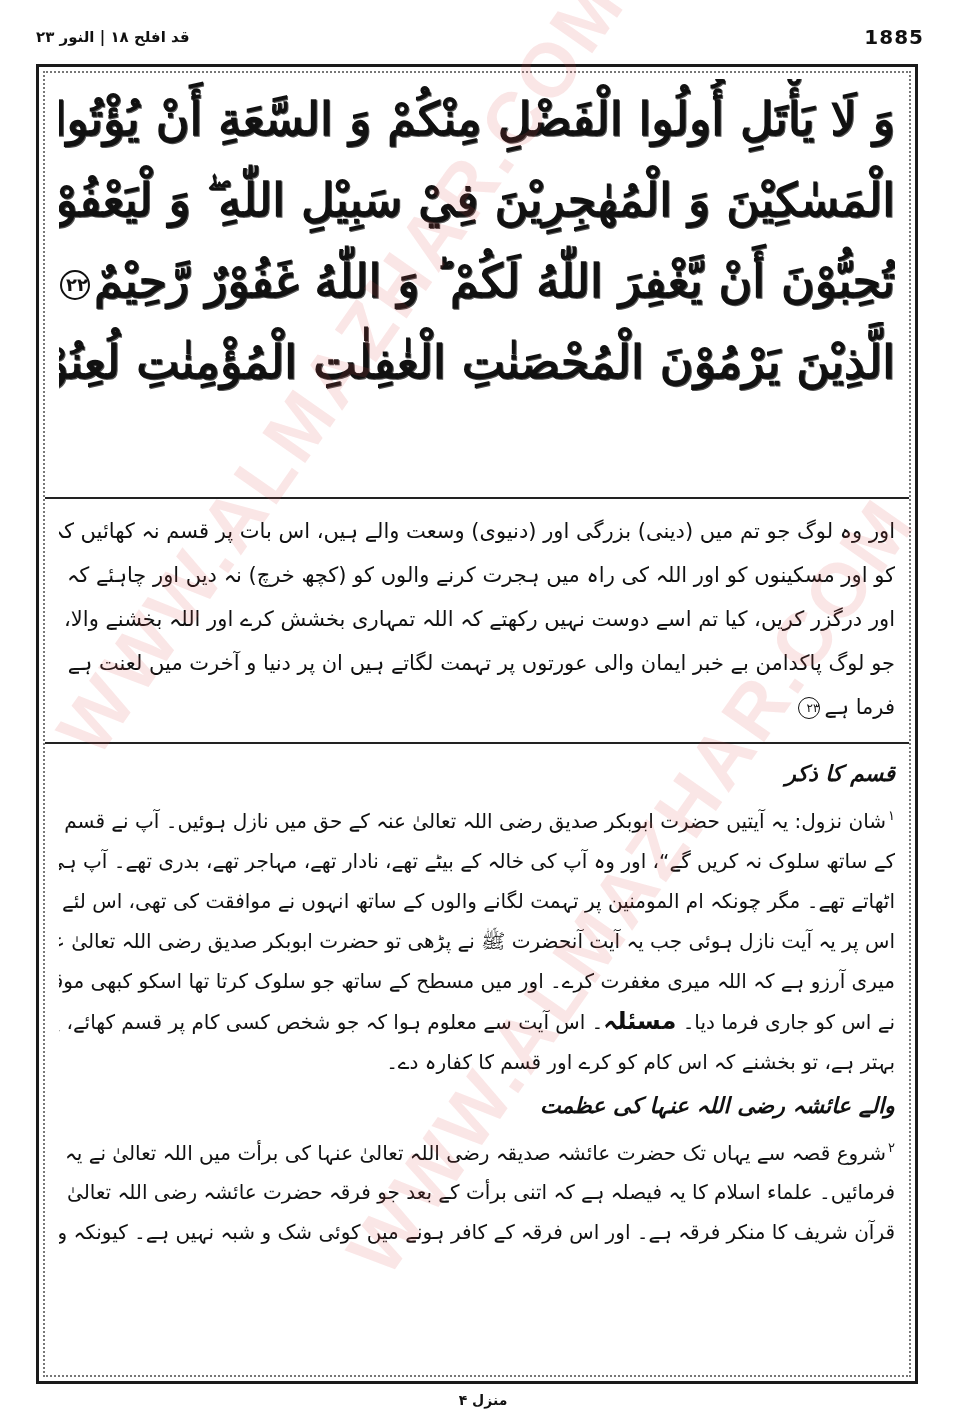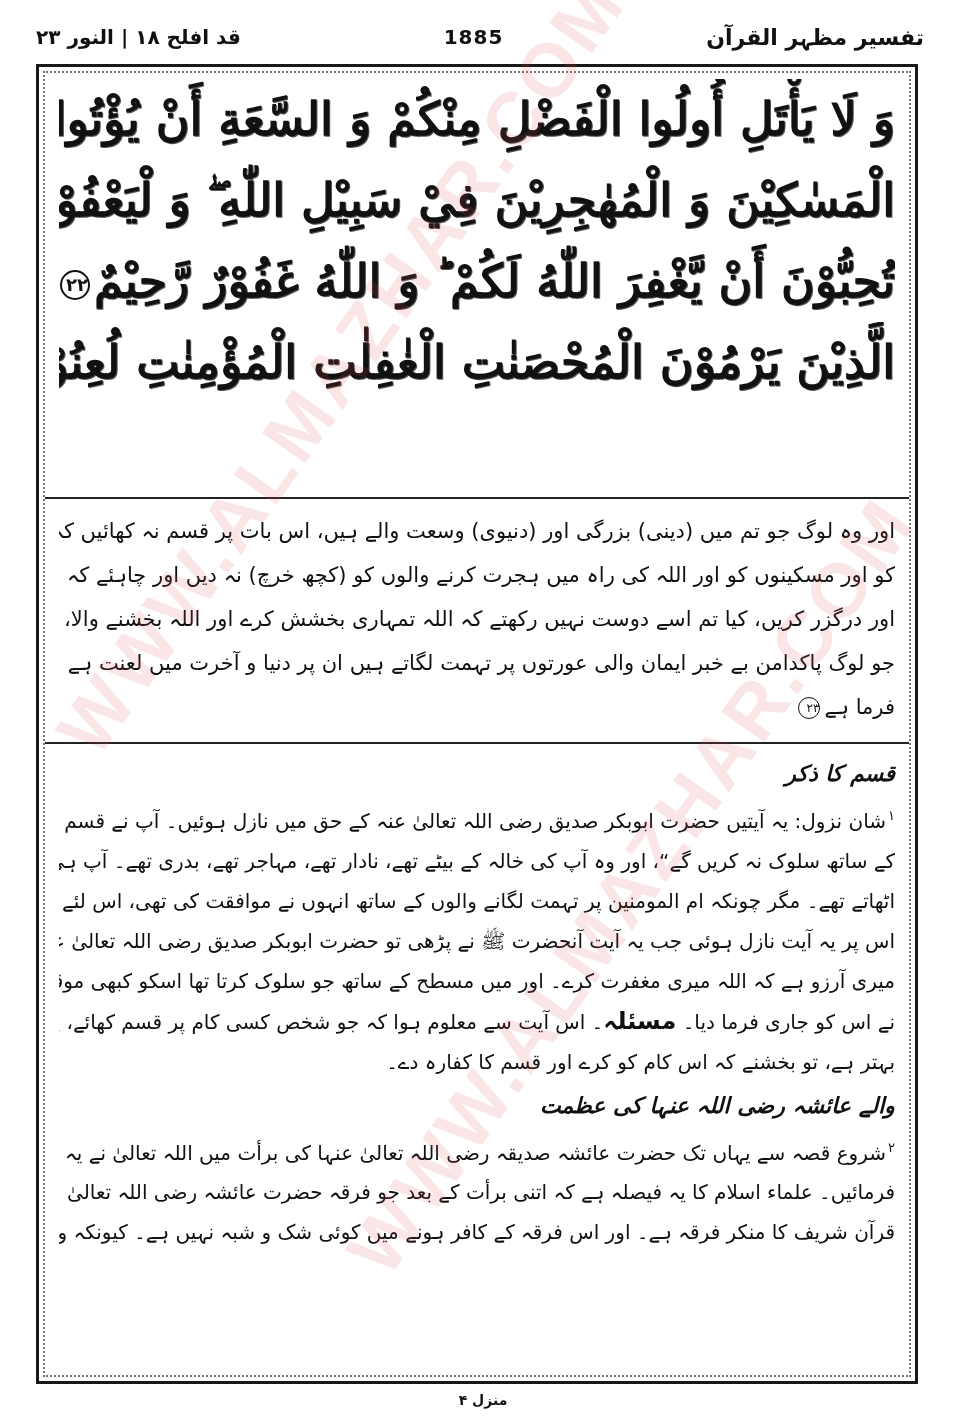--- a/index.html
+++ b/index.html
@@ -5,21 +5,21 @@
     html, body { margin: 0; padding: 0; background: #ffffff; }
     body {
       width: 960px; height: 1417px; position: relative; overflow: hidden;
       font-family: "DejaVu Sans", sans-serif; color: #111;
     }
     .header {
       position: absolute; top: 22px; left: 36px; right: 36px; height: 30px;
       display: flex; justify-content: space-between; align-items: center;
       direction: ltr;
     }
-    .header .left { font-size: 20px; font-weight: bold; direction: rtl; }
+    .header .left { font-size: 15px; font-weight: bold; direction: rtl; }
     .header .center { font-size: 20px; font-weight: bold; letter-spacing: 1px; }
     .header .right { font-size: 22px; font-weight: bold; direction: rtl; }
 
     .frame {
       position: absolute; top: 64px; left: 36px; width: 882px; height: 1320px;
       border: 3px solid #1a1a1a; box-sizing: border-box; padding: 4px;
     }
     .inner {
       width: 100%; height: 100%; box-sizing: border-box;
       border: 2px dotted #777; position: relative; overflow: hidden;
@@ -73,21 +73,20 @@
       color: rgba(220, 80, 80, 0.14); font-size: 76px; letter-spacing: 4px;
       white-space: nowrap; transform: rotate(-55deg); transform-origin: left top;
     }
   </style>
 </head>
 <body>
 
 <div class="header">
   <span class="left">قد افلح ۱۸ | النور ۲۳</span>
   <span class="center">1885</span>
-  <span class="right">تفسیر مظہر القرآن</span>
 </div>
 
 <div class="frame">
   <div class="inner">
 
     <div class="section quran">
       <div class="quran-line">وَ لَا يَأْتَلِ أُولُوا الْفَضْلِ مِنْكُمْ وَ السَّعَةِ أَنْ يُؤْتُوا أُولِي الْقُرْبٰى وَ</div>
       <div class="quran-line">الْمَسٰكِيْنَ وَ الْمُهٰجِرِيْنَ فِيْ سَبِيْلِ اللّٰهِ ۖ وَ لْيَعْفُوْا وَ لْيَصْفَحُوْا ؕ أَلَا</div>
       <div class="quran-line"><span>تُحِبُّوْنَ أَنْ يَّغْفِرَ اللّٰهُ لَكُمْ ؕ وَ اللّٰهُ غَفُوْرٌ رَّحِيْمٌ</span><span class="ayah-mark">۲۲</span></div>
       <div class="quran-line">الَّذِيْنَ يَرْمُوْنَ الْمُحْصَنٰتِ الْغٰفِلٰتِ الْمُؤْمِنٰتِ لُعِنُوْا فِي الدُّنْيَا وَ</div>

